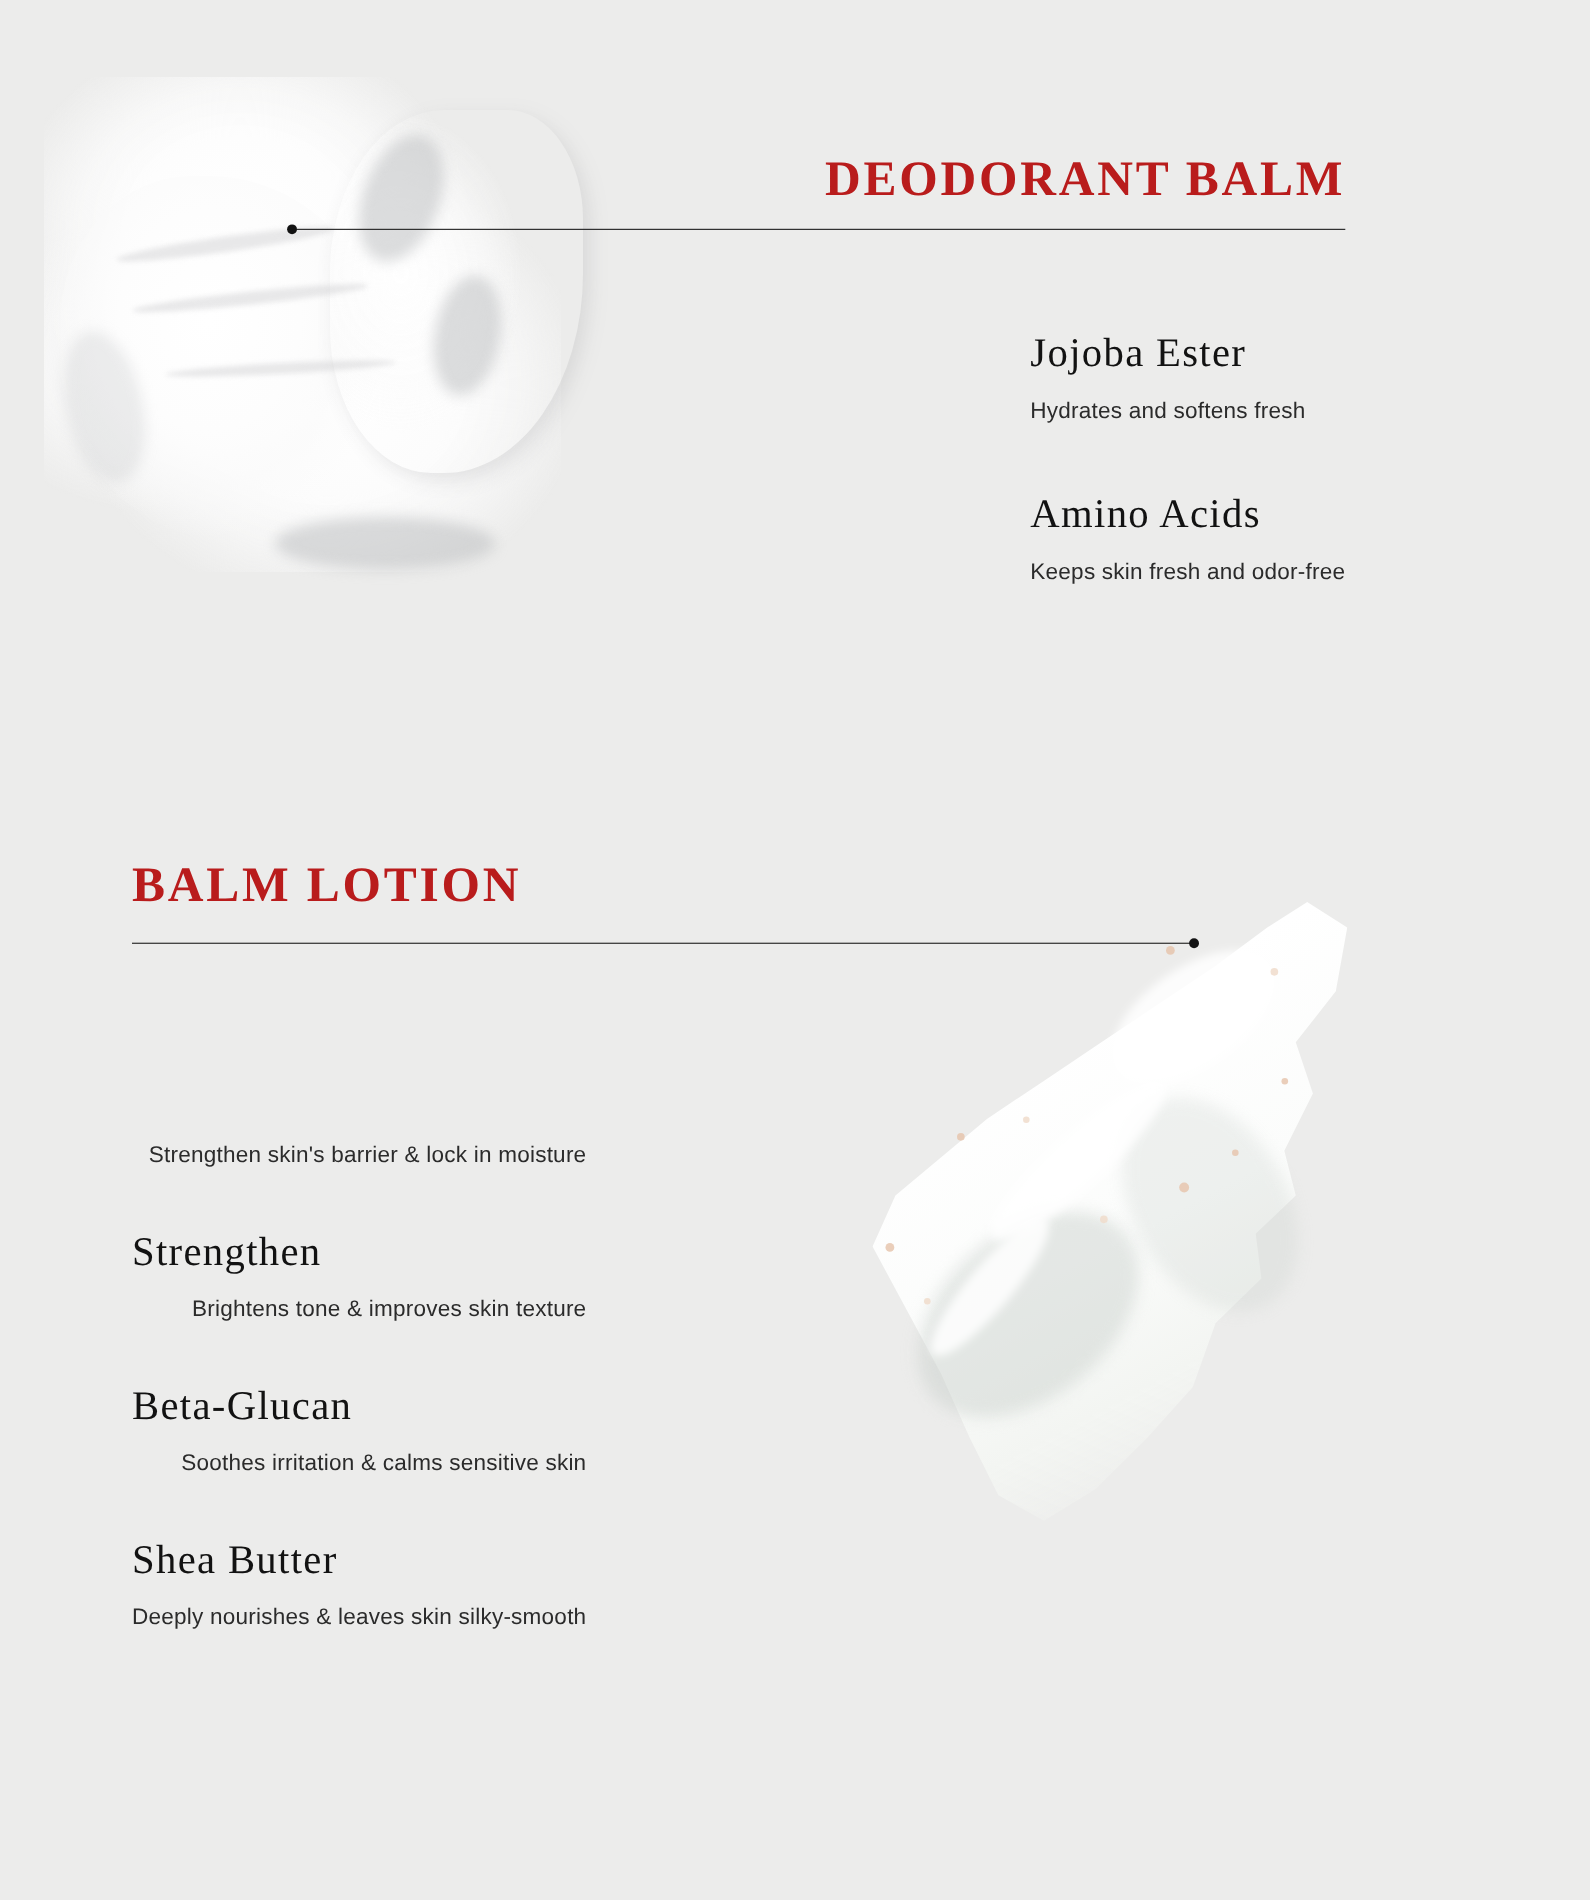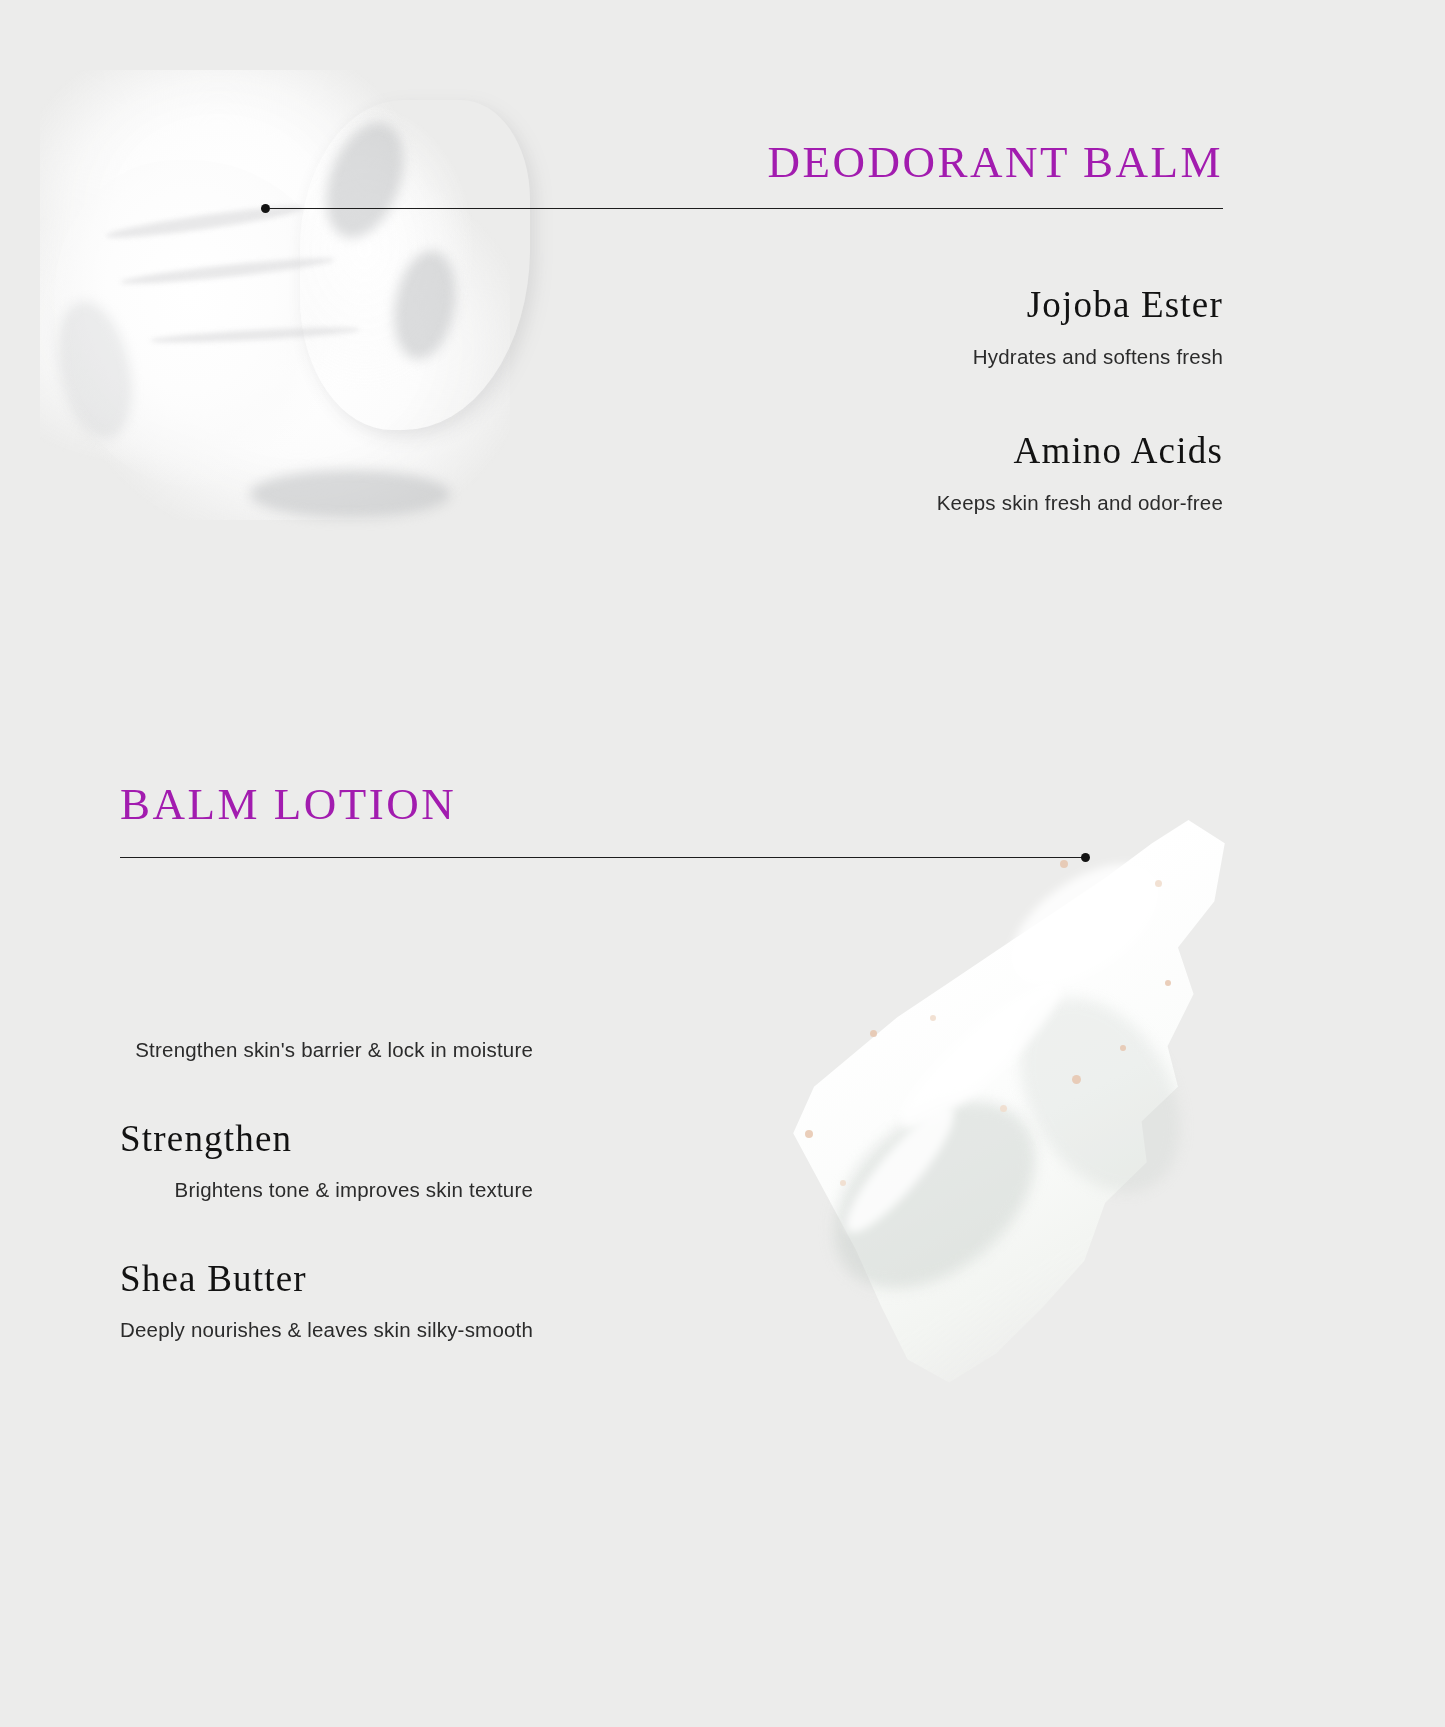--- a/index.html
+++ b/index.html
@@ -100,22 +100,22 @@
     border-radius: 50%;
     background: #131313;
   }
 
   
   .section-title {
     position: absolute;
     font-family: "Liberation Serif", serif;
     font-size: 45px;
     letter-spacing: 2.5px;
-    font-weight: 400;
-    color: #a21caf;
+    font-weight: 700;
+    color: #b91c1c;
     white-space: nowrap;
   }
 
   
   .ingredient-name {
     font-family: "Liberation Serif", serif;
     font-size: 37px;
     font-weight: 400;
     letter-spacing: 1.2px;
     color: #121212;
@@ -126,22 +126,21 @@
     font-size: 20.5px;
     font-weight: 400;
     letter-spacing: 0.2px;
     color: #2b2b2b;
     white-space: nowrap;
   }
 
   .list-right {
     position: absolute;
     right: 222px;
-    top: 283px;
-    text-align: right;
+    top: 300px;
     margin-left: 18px;
   }
   .list-right .ingredient {
     margin-bottom: 60px;
   }
   .list-right .ingredient:last-child { margin-bottom: 0; }
   .list-right .ingredient-desc { margin-top: 19px; }
 
   .list-left {
     position: absolute;
@@ -268,19 +267,23 @@
 
     <div class="list-left">
       <div class="ingredient">
         <div class="ingredient-desc">Strengthen skin's barrier &amp; lock in moisture</div>
       </div>
       <div class="ingredient">
         <div class="ingredient-name">Strengthen</div>
         <div class="ingredient-desc">Brightens tone &amp; improves skin texture</div>
       </div>
       <div class="ingredient">
+        <div class="ingredient-name">Beta-Glucan</div>
+        <div class="ingredient-desc">Soothes irritation &amp; calms sensitive skin</div>
+      </div>
+      <div class="ingredient">
         <div class="ingredient-name">Shea Butter</div>
         <div class="ingredient-desc">Deeply nourishes &amp; leaves skin silky-smooth</div>
       </div>
     </div>
   </div>
 
 </div>
 
 </body></html>

